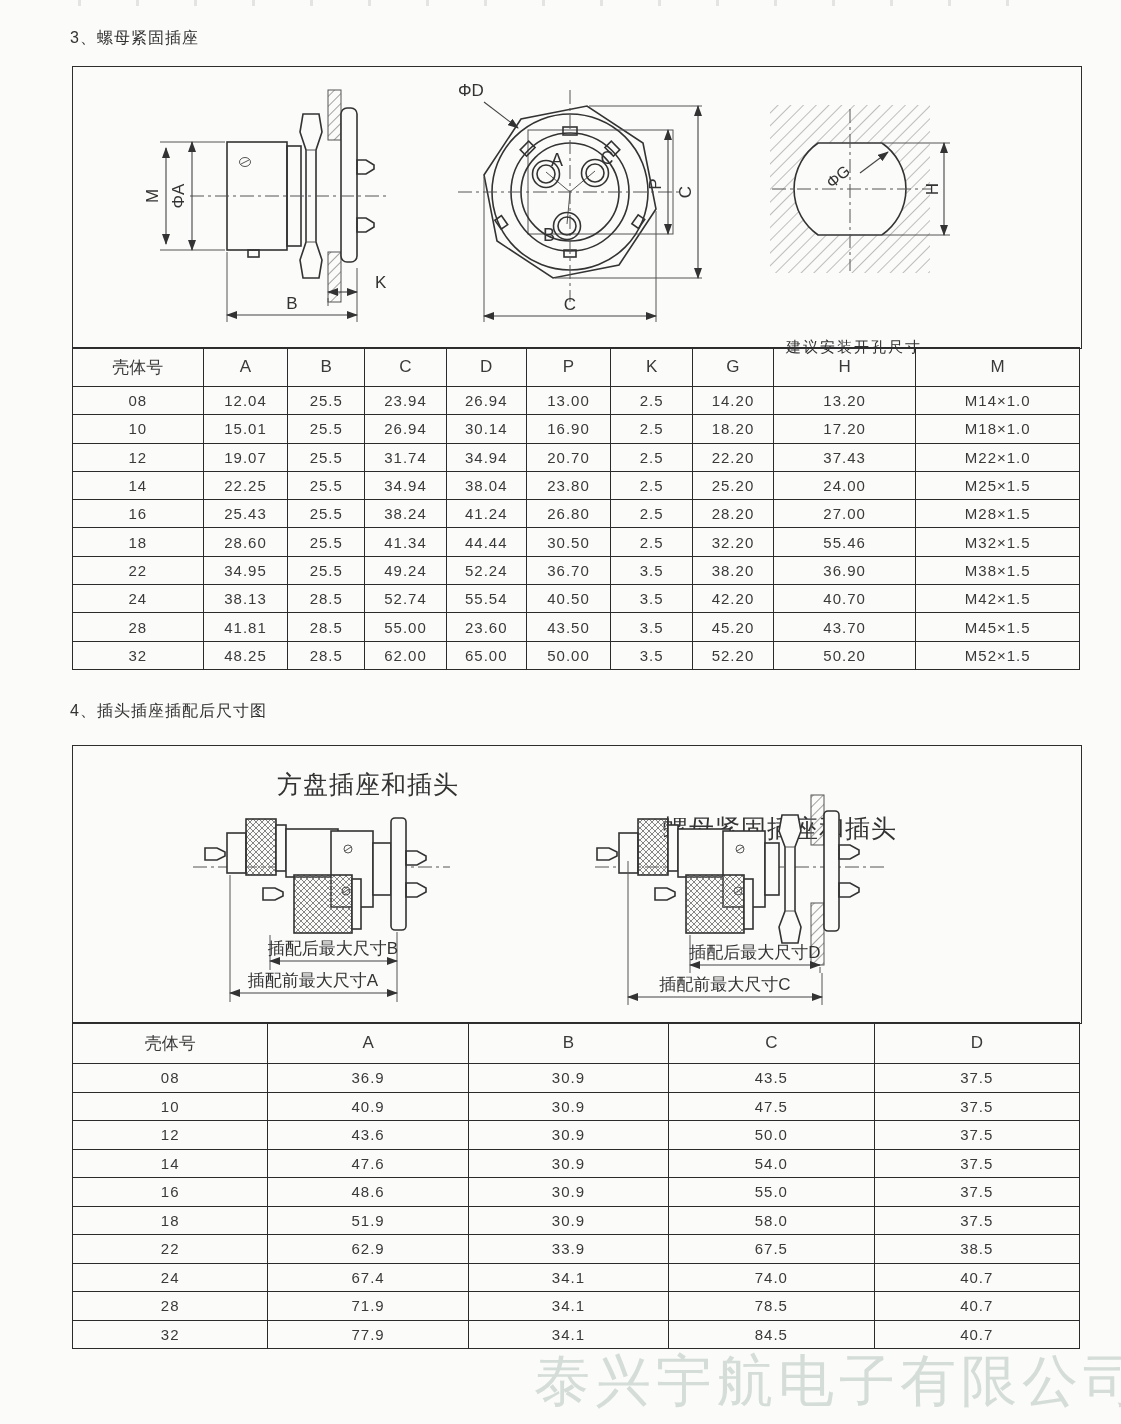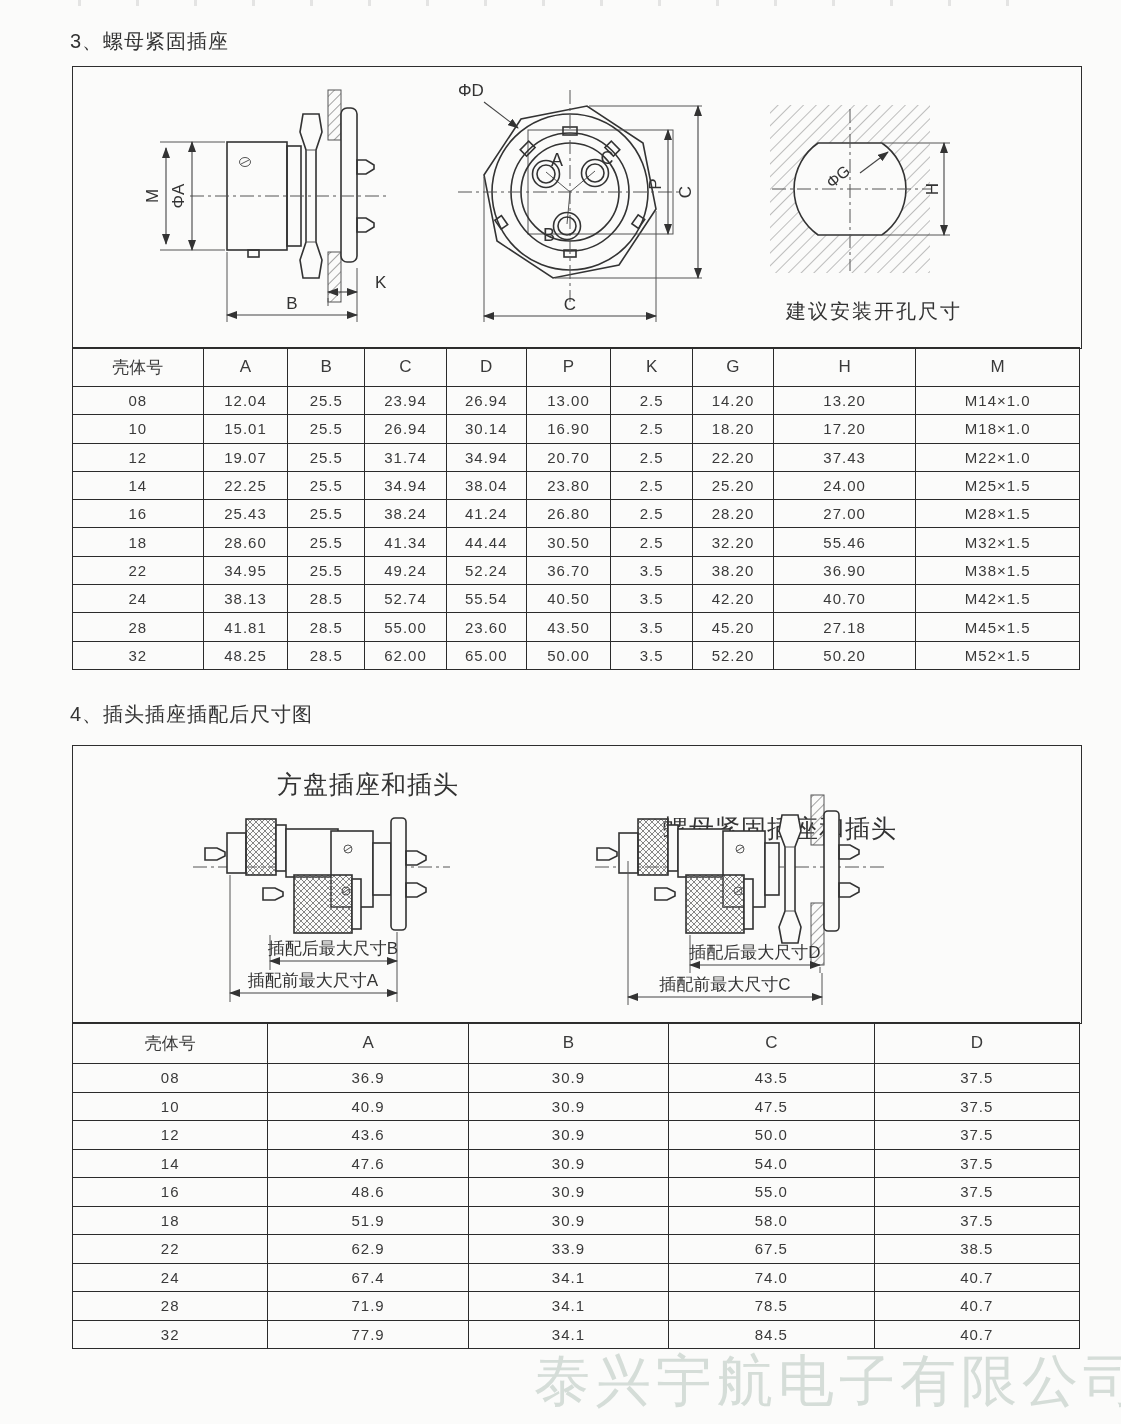--- a/index.html
+++ b/index.html
@@ -6,23 +6,23 @@
   body{background:#efefef;font-family:"Liberation Sans",sans-serif;}
   .page{position:relative;width:1121px;height:1424px;background:#fbfbfa;margin:0 auto;overflow:hidden;}
   .layer{position:absolute;inset:0;z-index:1;}
   
   .wm-center{position:absolute;left:352px;top:560px;z-index:0;font-size:205px;line-height:1;
     font-weight:700;color:#b7bee4;opacity:.55;letter-spacing:26px;font-family:"Liberation Sans",sans-serif;white-space:nowrap;}
   .wm-footer{position:absolute;left:534px;top:1350px;z-index:0;font-size:56px;line-height:1.1;
     color:#d5ddd8;letter-spacing:5px;font-family:"DejaVu Serif",serif;white-space:nowrap;}
   .top-remnant{position:absolute;top:0;left:78px;width:950px;height:6px;opacity:.35;
     background:repeating-linear-gradient(90deg,#b9b9b9 0 3px,transparent 3px 58px);}
-  .sec-title{position:absolute;font-size:20px;color:#333;letter-spacing:1px;white-space:nowrap;}
+  .sec-title{position:absolute;font-size:16px;color:#333;letter-spacing:1px;white-space:nowrap;}
   .dbox{position:absolute;border:1.6px solid #2e2e2e;background:transparent;}
-  .caption{position:absolute;font-size:20px;color:#333;letter-spacing:2px;white-space:nowrap;}
+  .caption{position:absolute;font-size:15px;color:#333;letter-spacing:2px;white-space:nowrap;margin-top:40px;}
   .dtitle{position:absolute;font-size:25px;color:#333;letter-spacing:1px;white-space:nowrap;}
   table{border-collapse:collapse;table-layout:fixed;width:100%;background:transparent;}
   .dtable{position:absolute;left:72px;width:1008px;}
   th,td{border:1.6px solid #2b2b2b;text-align:center;color:#3a3a3a;padding:0;
     overflow:hidden;white-space:nowrap;}
   th{font-size:17px;font-weight:400;}
   td{font-size:15px;letter-spacing:1px;}
   #t1{top:347px;}
   #t1 th{height:38px;}
   #t1 td{height:27.3px;}
@@ -307,21 +307,21 @@
           </tr>
           <tr>
             <td>28</td>
             <td>41.81</td>
             <td>28.5</td>
             <td>55.00</td>
             <td>23.60</td>
             <td>43.50</td>
             <td>3.5</td>
             <td>45.20</td>
-            <td>27.18</td>
+            <td>43.70</td>
             <td>M45×1.5</td>
           </tr>
           <tr>
             <td>32</td>
             <td>48.25</td>
             <td>28.5</td>
             <td>62.00</td>
             <td>65.00</td>
             <td>50.00</td>
             <td>3.5</td>

